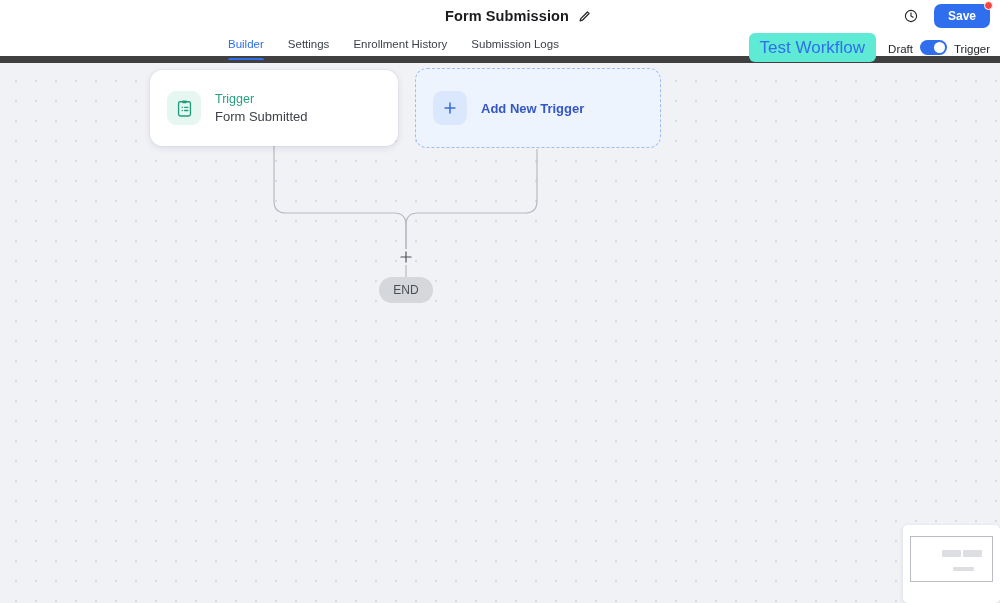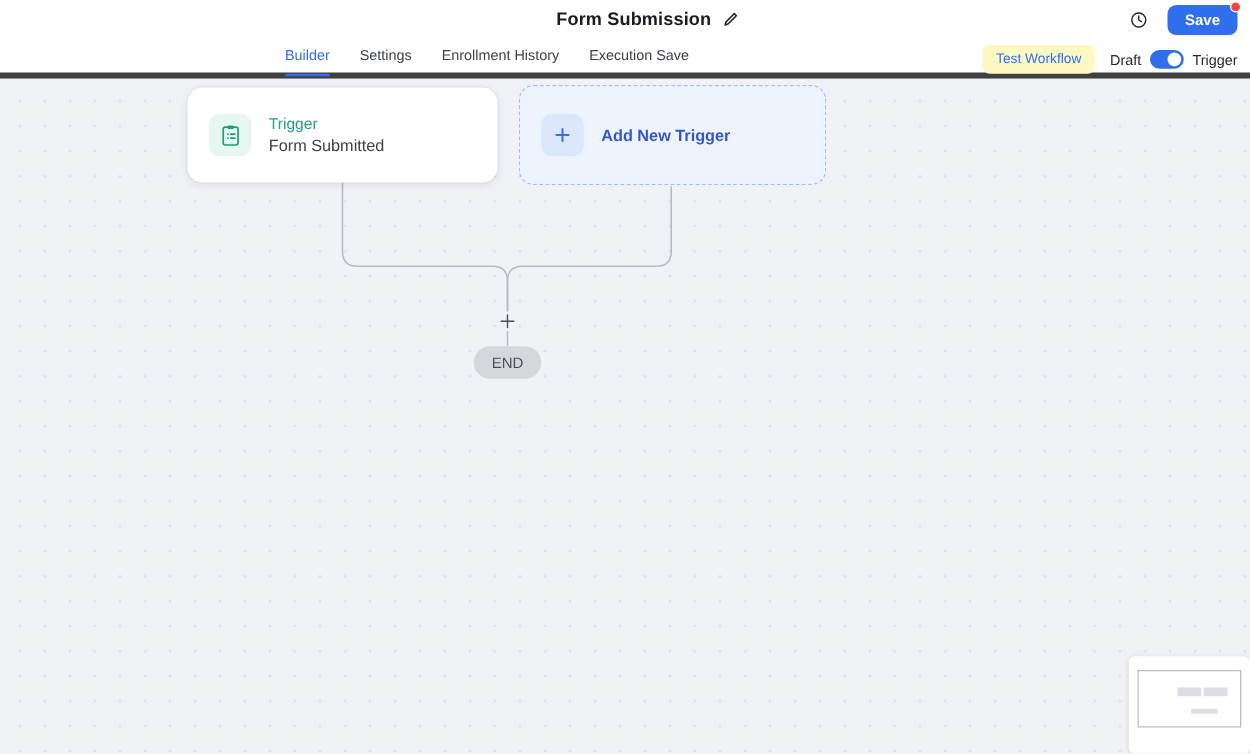--- a/index.html
+++ b/index.html
@@ -36,40 +36,40 @@
   }
   .save-dot {
     position: absolute; top: -3px; right: -3px;
     width: 9px; height: 9px; border-radius: 50%;
     background: #f7443e; border: 1.5px solid #ffffff;
   }
 
   
   .tabbar {
     position: absolute; top: 31px; left: 0; width: 1000px; height: 32px;
-    background: #ffffff; border-bottom: 5px solid #404040;
+    background: #ffffff; border-bottom: 7px solid #404040;
     display: flex; align-items: center;
   }
   .tabs { display: flex; align-items: center; gap: 24px; margin-left: 228px; height: 32px; }
   .tab {
     position: relative; font-size: 11.5px; color: #3c4149; height: 32px;
     display: flex; align-items: center; cursor: pointer; white-space: nowrap;
   }
   .tab.active { color: #2f6fed; font-weight: 400; }
   .tab.active::after {
     content: ""; position: absolute; left: 0; right: 0; bottom: 0;
     height: 2px; background: #2f6fed; border-radius: 2px 2px 0 0;
   }
   .tabbar-right {
     position: absolute; right: 10px; top: 0; height: 32px;
     display: flex; align-items: center; gap: 12px;
   }
   .test-btn {
-    background: #fef9c3; color: #2f6fed; border: none; border-radius: 6px;
-    font-size: 11px; padding: 6px 11px; cursor: pointer;
+    background: #5eead4; color: #2f6fed; border: none; border-radius: 6px;
+    font-size: 17px; padding: 6px 11px; cursor: pointer;
     font-family: "Liberation Sans", sans-serif; line-height: 1;
   }
   .publish-group { display: flex; align-items: flex-end; gap: 7px; }
   .pub-label { font-size: 11.5px; color: #23262b; }
   .toggle {
     width: 27px; height: 15px; border-radius: 999px; background: #2f6fed;
     position: relative; cursor: pointer; flex: none;
   }
   .toggle .knob {
     position: absolute; top: 2px; left: 13.5px;
@@ -171,21 +171,21 @@
         <span class="save-dot"></span>
       </div>
     </div>
   </div>
 
   <div class="tabbar">
     <div class="tabs">
       <div class="tab active">Builder</div>
       <div class="tab">Settings</div>
       <div class="tab">Enrollment History</div>
-      <div class="tab">Execution Save</div>
+      <div class="tab">Submission Logs</div>
     </div>
 
     <div class="tabbar-right">
       <button class="test-btn">Test Workflow</button>
       <div class="publish-group">
         <span class="pub-label">Draft</span>
         <div class="toggle">
           <span class="knob"></span>
         </div>
         <span class="pub-label">Trigger</span>

